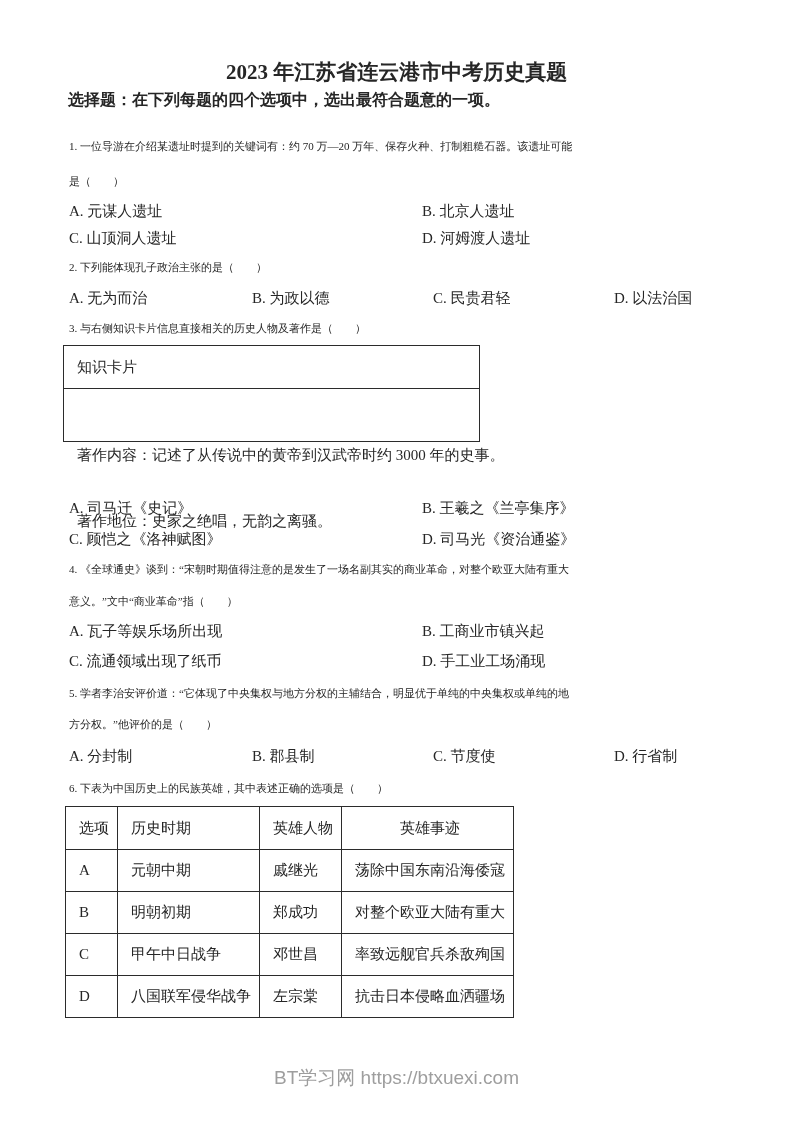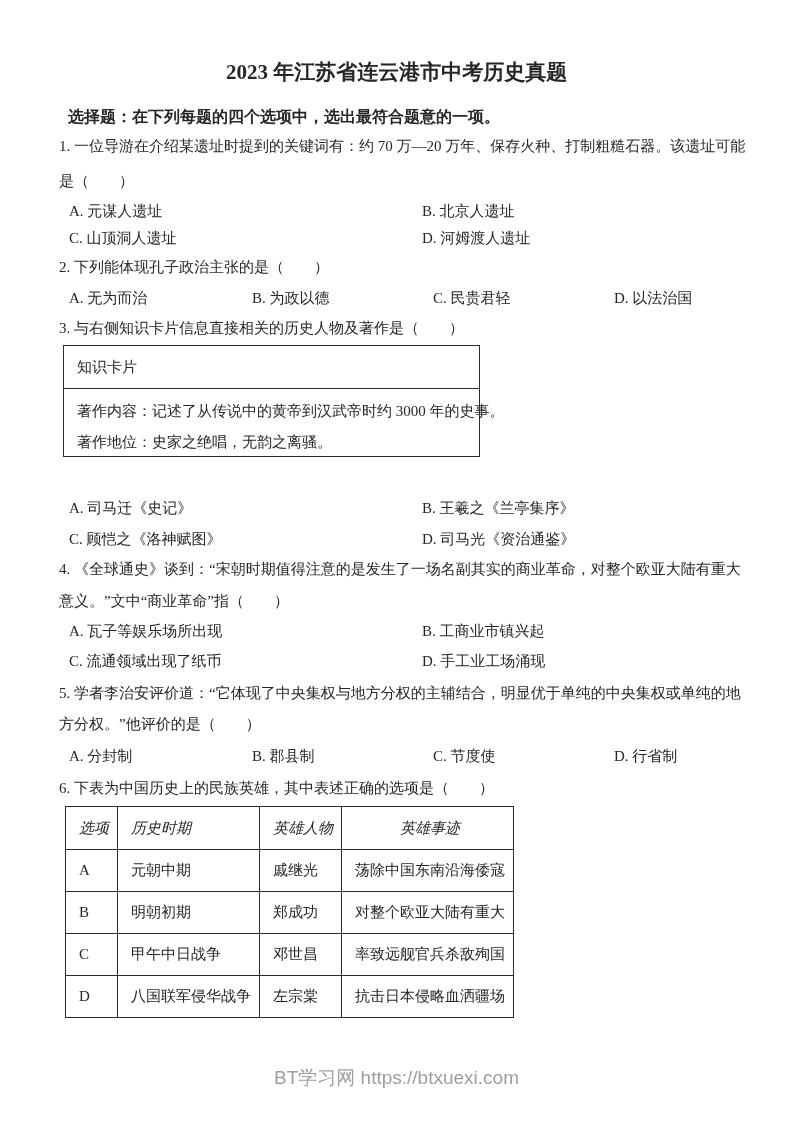--- a/index.html
+++ b/index.html
@@ -14,74 +14,74 @@
   .abs{position:absolute;white-space:nowrap;}
   .title{
     left:0;width:793px;text-align:center;
     font-size:21px;font-weight:700;line-height:30px;
   }
   .instruction{
     left:68px;
     font-family:"Liberation Sans","DejaVu Sans",sans-serif;
     font-size:16px;font-weight:700;line-height:24px;
   }
-  .bodyline{left:59px;font-size:15px;line-height:22px;text-align:center;}
+  .bodyline{left:69px;font-size:11px;line-height:22px;text-align:center;}
   .opts{left:69px;width:680px;display:grid;font-size:15px;line-height:22px;gap:16px;}
   .opts.two{grid-template-columns:337px 1fr;}
   .opts.four{grid-template-columns:167px 165px 165px 1fr;}
   .opt{white-space:nowrap;}
   
   .card{
-    left:63px;top:345px;width:417px;height:112px;
+    left:63px;top:345px;width:417px;height:97px;
     border:1px solid #2b2b2b;box-sizing:border-box;
     font-size:15px;
   }
   .card-header{
     height:43px;box-sizing:border-box;
     border-bottom:1px solid #2b2b2b;
     display:flex;align-items:center;
     padding-left:13px;
   }
   .card-body{padding:11px 13px 0 13px;}
-  .card-line{line-height:22px;margin-bottom:9px;white-space:nowrap;}
+  .card-line{line-height:22px;margin-bottom:9px;white-space:nowrap;margin-top:44px;}
   
   .heroes{
     left:65px;top:806px;
     border-collapse:collapse;
     font-size:15px;
   }
   .heroes td{
     border:1px solid #2b2b2b;
     padding:0 8px 0 13px;
     height:41px;
     vertical-align:middle;
     white-space:nowrap;
   }
-  .heroes tr.hdr td{height:42px;font-style:italic;}
+  .heroes tr.hdr td{height:42px;}
   .col-option{width:30px;}
   .col-period{width:115px;}
   .col-hero{width:55px;}
   .col-deed{width:141px;text-align:center;}
   
   .footer{
     left:0;width:793px;top:1066px;
     text-align:center;
     font-family:"Liberation Sans","DejaVu Sans",sans-serif;
     font-size:19px;line-height:24px;
     color:#9e9e9e;
   }
 </style>
 </head>
 <body>
 
 <div class="page">
 
   <div class="abs title" style="top:57px">2023 年江苏省连云港市中考历史真题</div>
 
-  <div class="abs instruction" style="top:105px">选择题：在下列每题的四个选项中，选出最符合题意的一项。</div>
+  <div class="abs instruction" style="top:88px">选择题：在下列每题的四个选项中，选出最符合题意的一项。</div>
 
   <div class="abs bodyline" style="top:135px">1. 一位导游在介绍某遗址时提到的关键词有：约 70 万—20 万年、保存火种、打制粗糙石器。该遗址可能</div>
   <div class="abs bodyline" style="top:170px">是（　　）</div>
   <div class="abs opts two" style="top:200px">
     <span class="opt">A. 元谋人遗址</span>
     <span class="opt">B. 北京人遗址</span>
   </div>
   <div class="abs opts two" style="top:227px">
     <span class="opt">C. 山顶洞人遗址</span>
     <span class="opt">D. 河姆渡人遗址</span>

